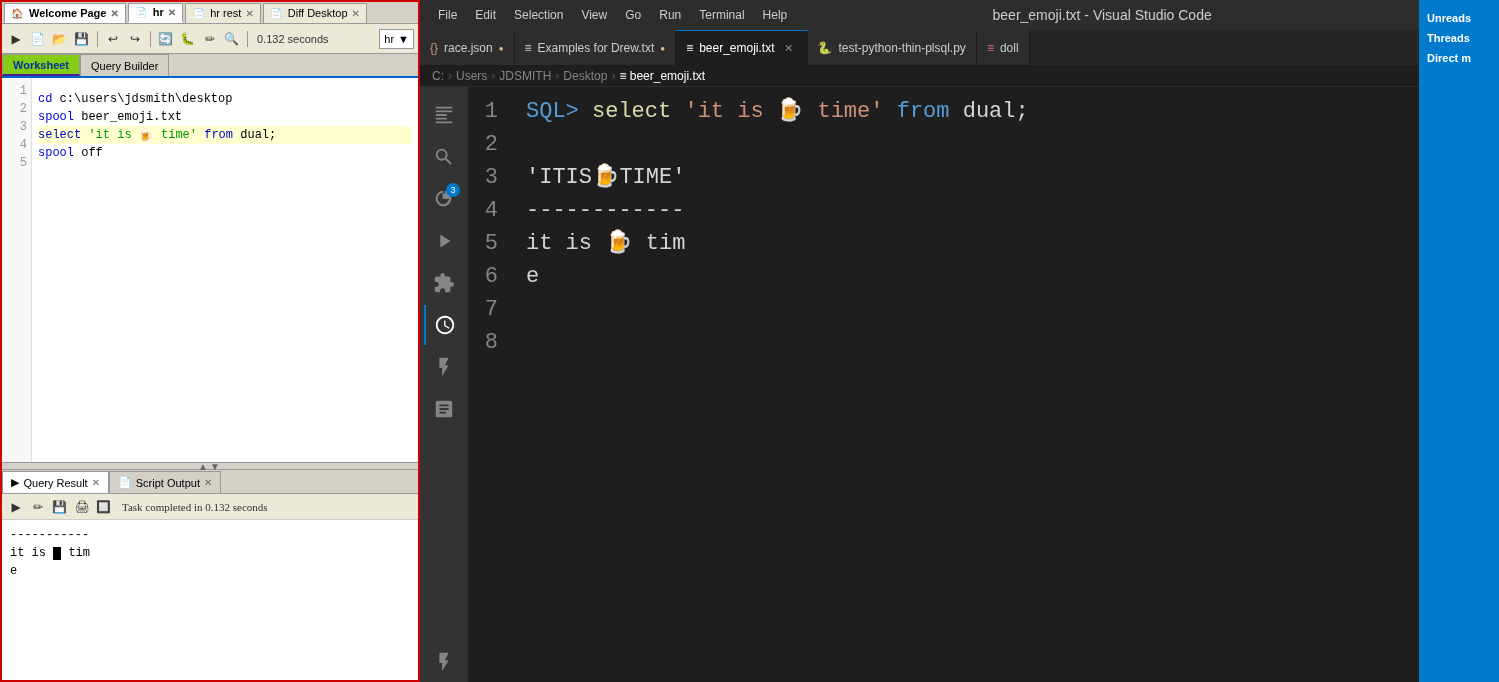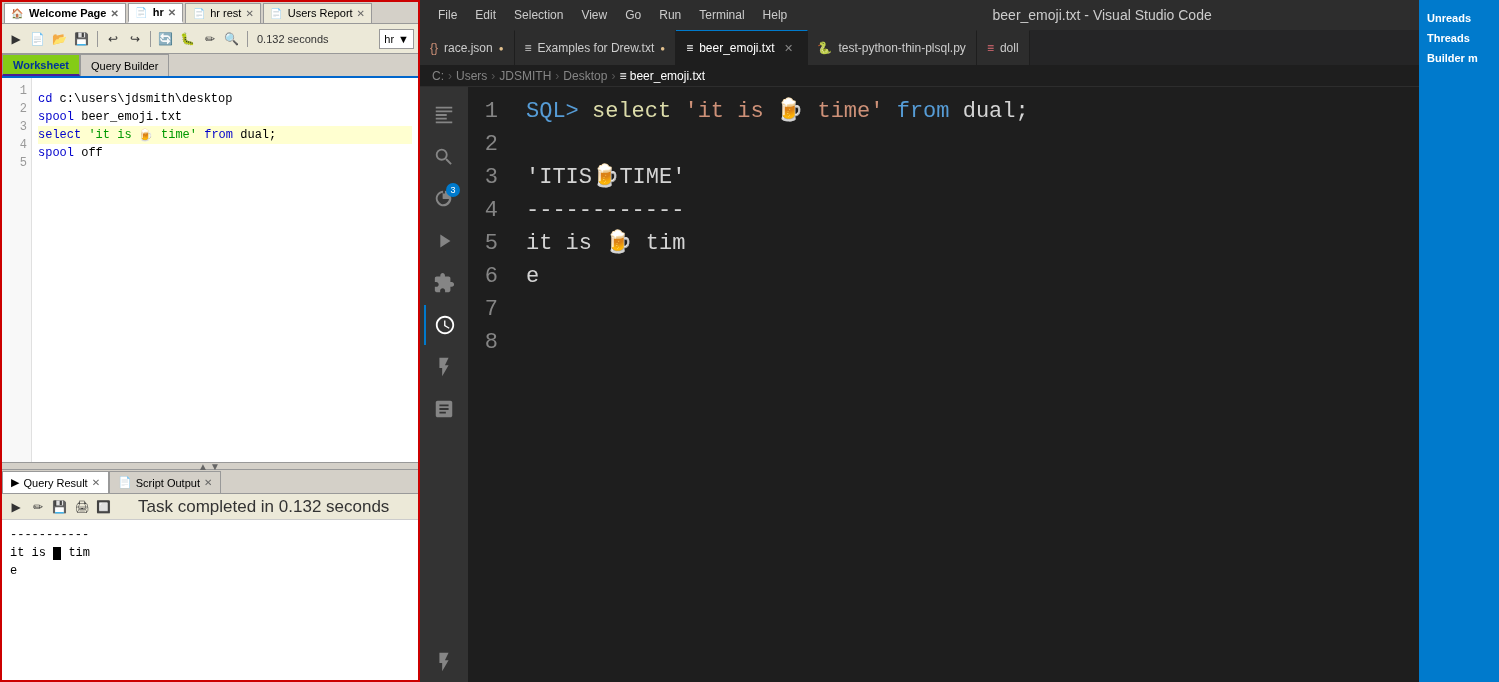--- a/index.html
+++ b/index.html
@@ -226,23 +226,24 @@
     .bottom-toolbar {
       display: flex;
       align-items: center;
       background: #ece9d8;
       border-bottom: 1px solid #ccc;
       padding: 2px 4px;
       height: 26px;
       gap: 2px;
     }
     .status-text {
-      font-size: 17px;
+      font-size: 11px;
       color: #333;
-      margin-left: 22px;
+      margin-left: 6px;
+      font-family: Liberation Serif, serif;
     }
     .result-content {
       flex: 1;
       font-family: 'Courier New', monospace;
       font-size: 12px;
       padding: 6px 8px;
       overflow: hidden;
       background: white;
       color: #000;
     }
@@ -454,21 +455,21 @@
       <span>hr</span>
       <span class="tab-close">✕</span>
     </div>
     <div class="tab">
       <span class="tab-icon">📄</span>
       <span>hr rest</span>
       <span class="tab-close">✕</span>
     </div>
     <div class="tab">
       <span class="tab-icon">📄</span>
-      <span>Users Report</span>
+      <span>Diff Desktop</span>
       <span class="tab-close">✕</span>
     </div>
   </div>
 
   <div class="toolbar">
     <div class="toolbar-btn">▶</div>
     <div class="toolbar-btn">📄</div>
     <div class="toolbar-btn">📂</div>
     <div class="toolbar-btn">💾</div>
     <div class="toolbar-sep"></div>
@@ -694,14 +695,14 @@
           <div class="vscode-code-line"></div>
         </div>
       </div>
     </div>
   </div>
 </div>
 
 <div class="right-sidebar">
   <div class="right-sidebar-item">Unreads</div>
   <div class="right-sidebar-item">Threads</div>
-  <div class="right-sidebar-item">Builder m</div>
+  <div class="right-sidebar-item">Direct m</div>
 </div>
 
 </body></html>

